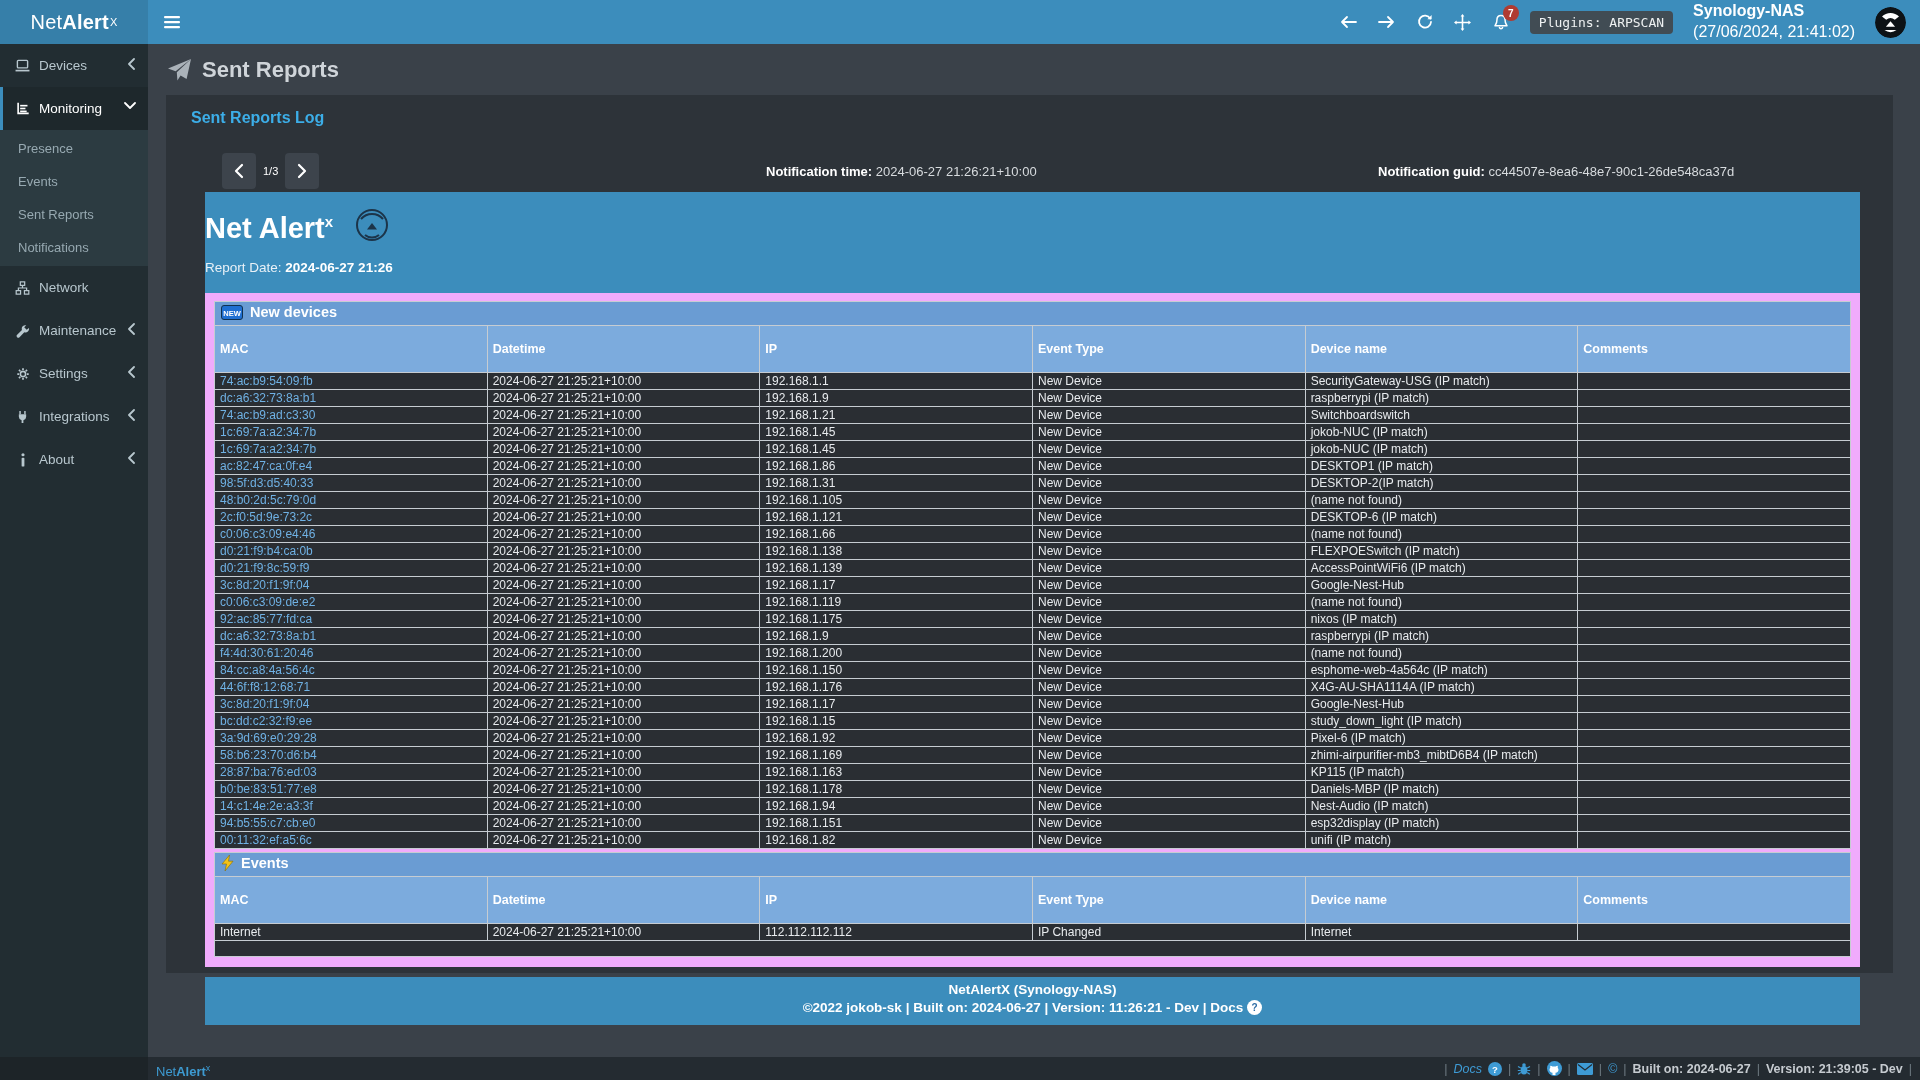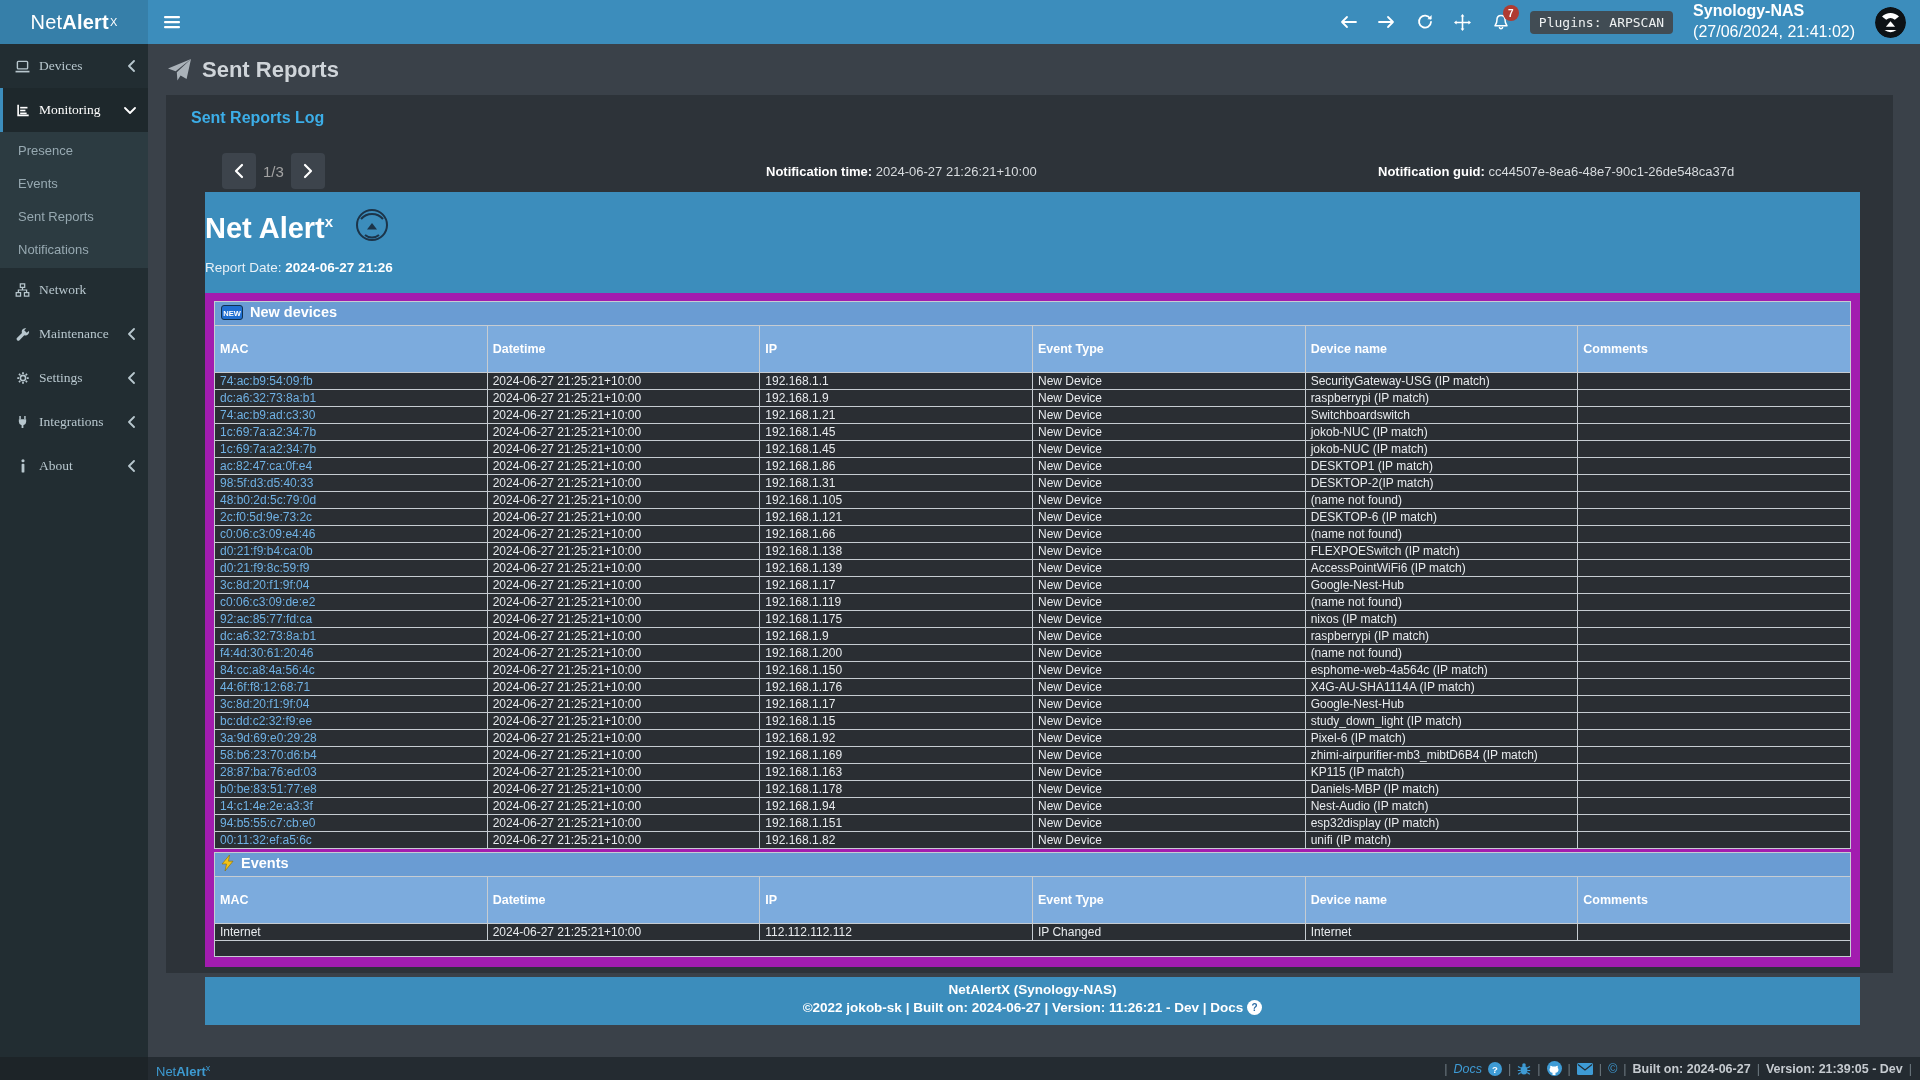--- a/index.html
+++ b/index.html
@@ -17,56 +17,56 @@
   .nav-icon { width:18px; height:18px; display:flex; align-items:center; justify-content:center; cursor:pointer; color:#fff; }
   .bell-wrap { position:relative; cursor:pointer; }
   .badge { position:absolute; top:-8px; right:-9px; min-width:16px; height:16px; border-radius:8px; background:#b03b31; color:#fff; font-size:10px; font-weight:bold; display:flex; align-items:center; justify-content:center; padding:0 3px; }
   .plugins-pill { font-family:"DejaVu Sans Mono", monospace; font-size:13px; color:#eef1f2; background:#414c54; border-radius:4px; padding:4px 9px; white-space:nowrap; }
   .host { color:#fff; font-size:16px; line-height:1.3; text-align:left; }
   .host .h1 { font-weight:bold; }
   .avatar { width:31px; height:31px; border-radius:50%; overflow:hidden; cursor:pointer; }
 
   
   .sidebar { position:absolute; top:44px; left:0; width:148px; bottom:23px; background:#222d32; }
-  .side-item { display:flex; align-items:center; gap:9px; padding:14px 12px; color:#b8c7ce; font-size:13.5px; cursor:pointer; border-left:3px solid transparent;font-family:Liberation Serif, serif; }
+  .side-item { display:flex; align-items:flex-start; gap:9px; padding:14px 12px; color:#b8c7ce; font-size:13.5px; cursor:pointer; border-left:3px solid transparent; }
   .side-item .s-icon { width:15px; height:15px; flex:0 0 15px; display:flex; align-items:center; justify-content:center; }
   .side-item .chev { margin-left:auto; display:flex; }
   .side-item.active { background:#1e282c; color:#fff; border-left-color:#3c8dbc; }
   .submenu { background:#2c3b41; padding:2px 0; }
   .sub-item { padding:9px 12px 9px 18px; color:#97a9b1; font-size:13px; cursor:pointer; }
 
   
   .content { position:absolute; left:148px; top:44px; right:0; bottom:23px; background:#3a4149; }
   .content-header { height:51px; display:flex; align-items:center; gap:10px; padding:0 20px; }
   .content-header .ph-icon { color:#aab2b9; display:flex; }
   .content-header h1 { font-size:22px; font-weight:bold; color:#cfd4d9; }
 
   .box { position:absolute; left:18px; right:27px; top:51px; height:878px; background:#2d3339; }
   .log-link { position:absolute; left:25px; top:14px; color:#3caee8; font-size:16px; font-weight:bold; cursor:pointer; }
 
   .pager { position:absolute; left:56px; top:58px; display:flex; align-items:center; gap:7px; }
   .pg-btn { width:34px; height:36px; background:#3d444c; border:none; border-radius:4px; color:#fff; display:flex; align-items:center; justify-content:center; cursor:pointer; }
-  .pg-count { color:#a3a3a3; font-size:15px; }
+  .pg-count { color:#ffffff; font-size:11px; }
   .format { position:absolute; left:320px; top:64px; display:flex; align-items:center; gap:7px;margin-top:40px; }
   .format .lbl { color:#fff; font-weight:bold; font-size:13.5px; }
   .select { background:#454d56; color:#eef1f3; font-size:13px; border-radius:3px; padding:4px 8px; display:flex; align-items:center; gap:8px; cursor:pointer; }
   .meta { position:absolute; top:69px; font-size:13px; color:#d7dbde; white-space:nowrap; }
   .meta .lbl { font-weight:bold; color:#fff; }
   .meta.ntime { left:600px; }
   .meta.guid { left:1212px; }
 
   
   .report { position:absolute; left:39px; top:97px; width:1655px; }
   .rep-header { background:#3c8dbc; padding:12px 0 18px; }
   .rep-title { font-size:29px; line-height:36px; font-weight:bold; color:#fff; }
   .rep-title sup { font-size:15px; }
   .rep-logo { display:inline-block; vertical-align:-6px; margin-left:12px; }
   .rep-date { margin-top:8px; font-size:13.5px; color:#e9f1f7; }
   .rep-date b { color:#fff; }
-  .rep-body { background:#a21caf; padding:8px 9px 10px; }
+  .rep-body { background:#f0abfc; padding:8px 9px 10px; }
   table.rep-table { width:100%; border-collapse:collapse; table-layout:fixed; margin-top:0; }
   table.rep-table + table.rep-table { margin-top:3px; }
   .rep-table th, .rep-table td { border:1px solid #c6ccd2; }
   .sec-row th { background:#6a9cd3; color:#fff; font-size:14.5px; font-weight:bold; text-align:left; padding:2px 6px; height:24px; }
   .sec-row .sec-icon { display:inline-block; vertical-align:-3px; margin-right:7px; }
   .col-row th { background:#7cabdd; color:#fff; font-size:12.5px; font-weight:600; text-align:left; padding:16px 5px; height:17px; }
   .data-row td { background:#2a2e33; color:#e8ebee; font-size:12px; padding:0 5px; height:17px; white-space:nowrap; overflow:hidden; }
   td.mac-link { color:#6fb1e4; cursor:pointer; }
   tr.empty td { height:16px; background:#2a2e33; }
   .rep-footer { margin-top:10px; background:#3c8dbc; text-align:center; padding:5px 0 7px; color:#fff; font-size:13.5px; font-weight:bold; }

